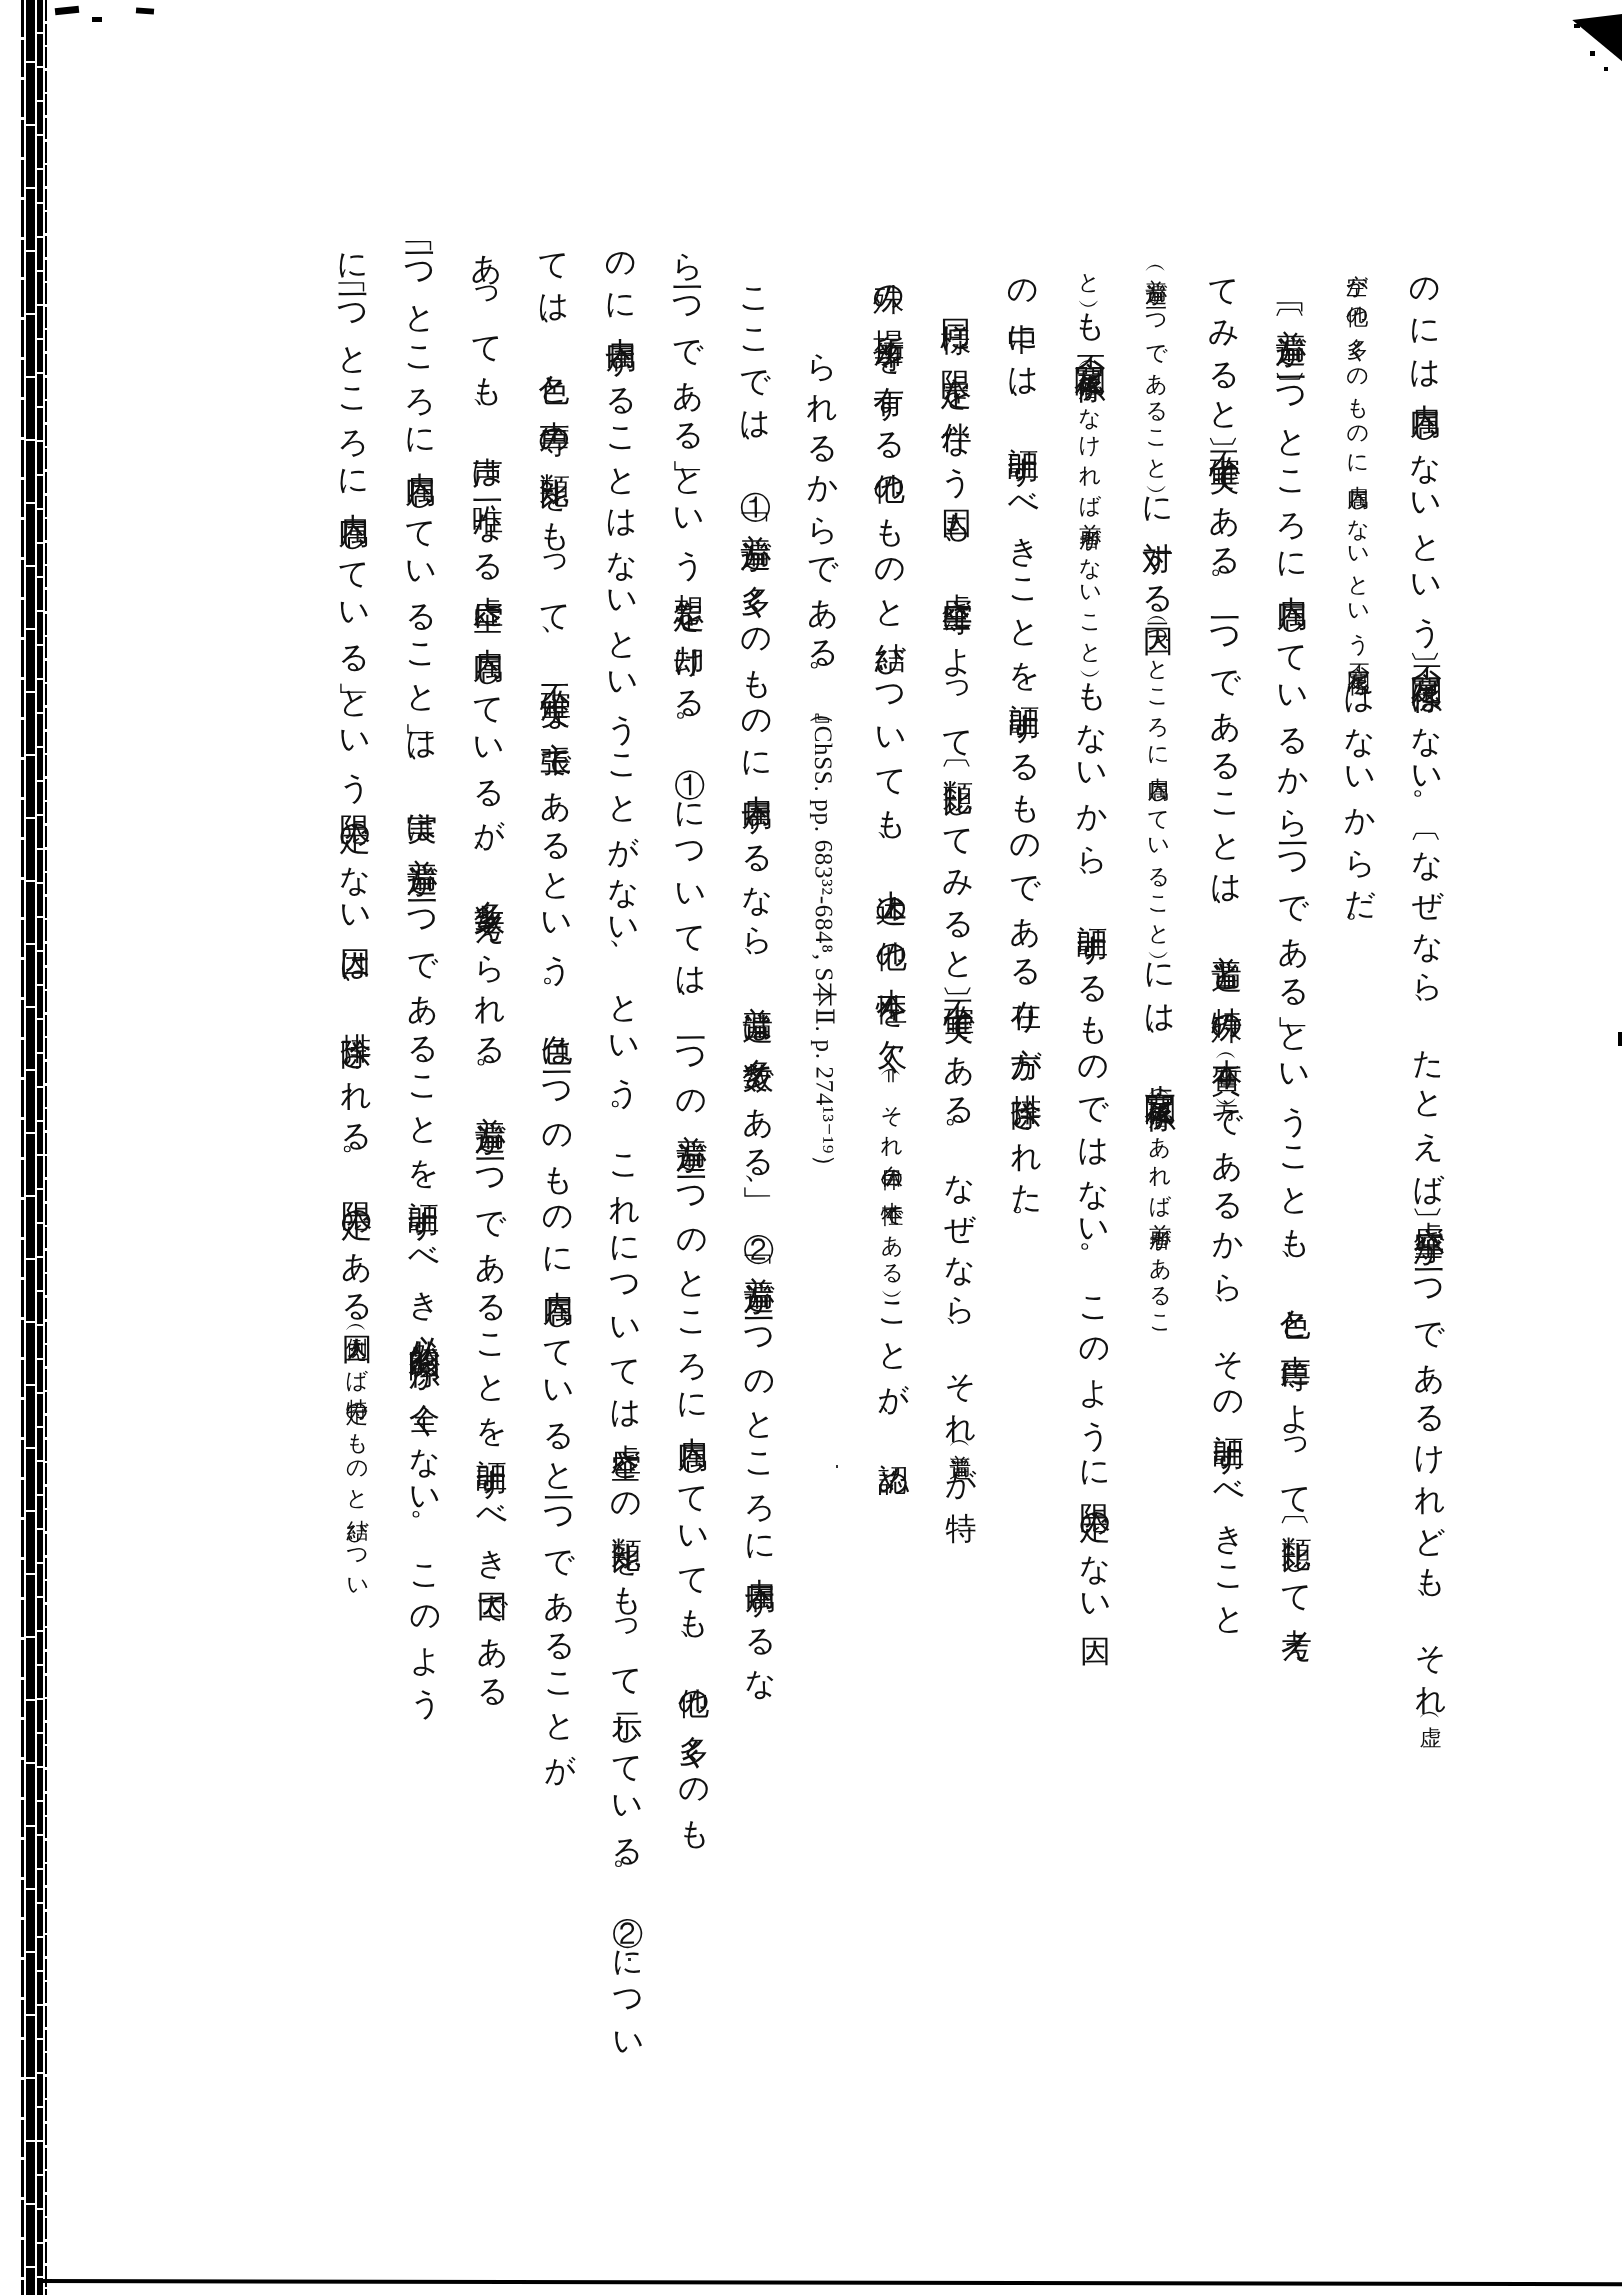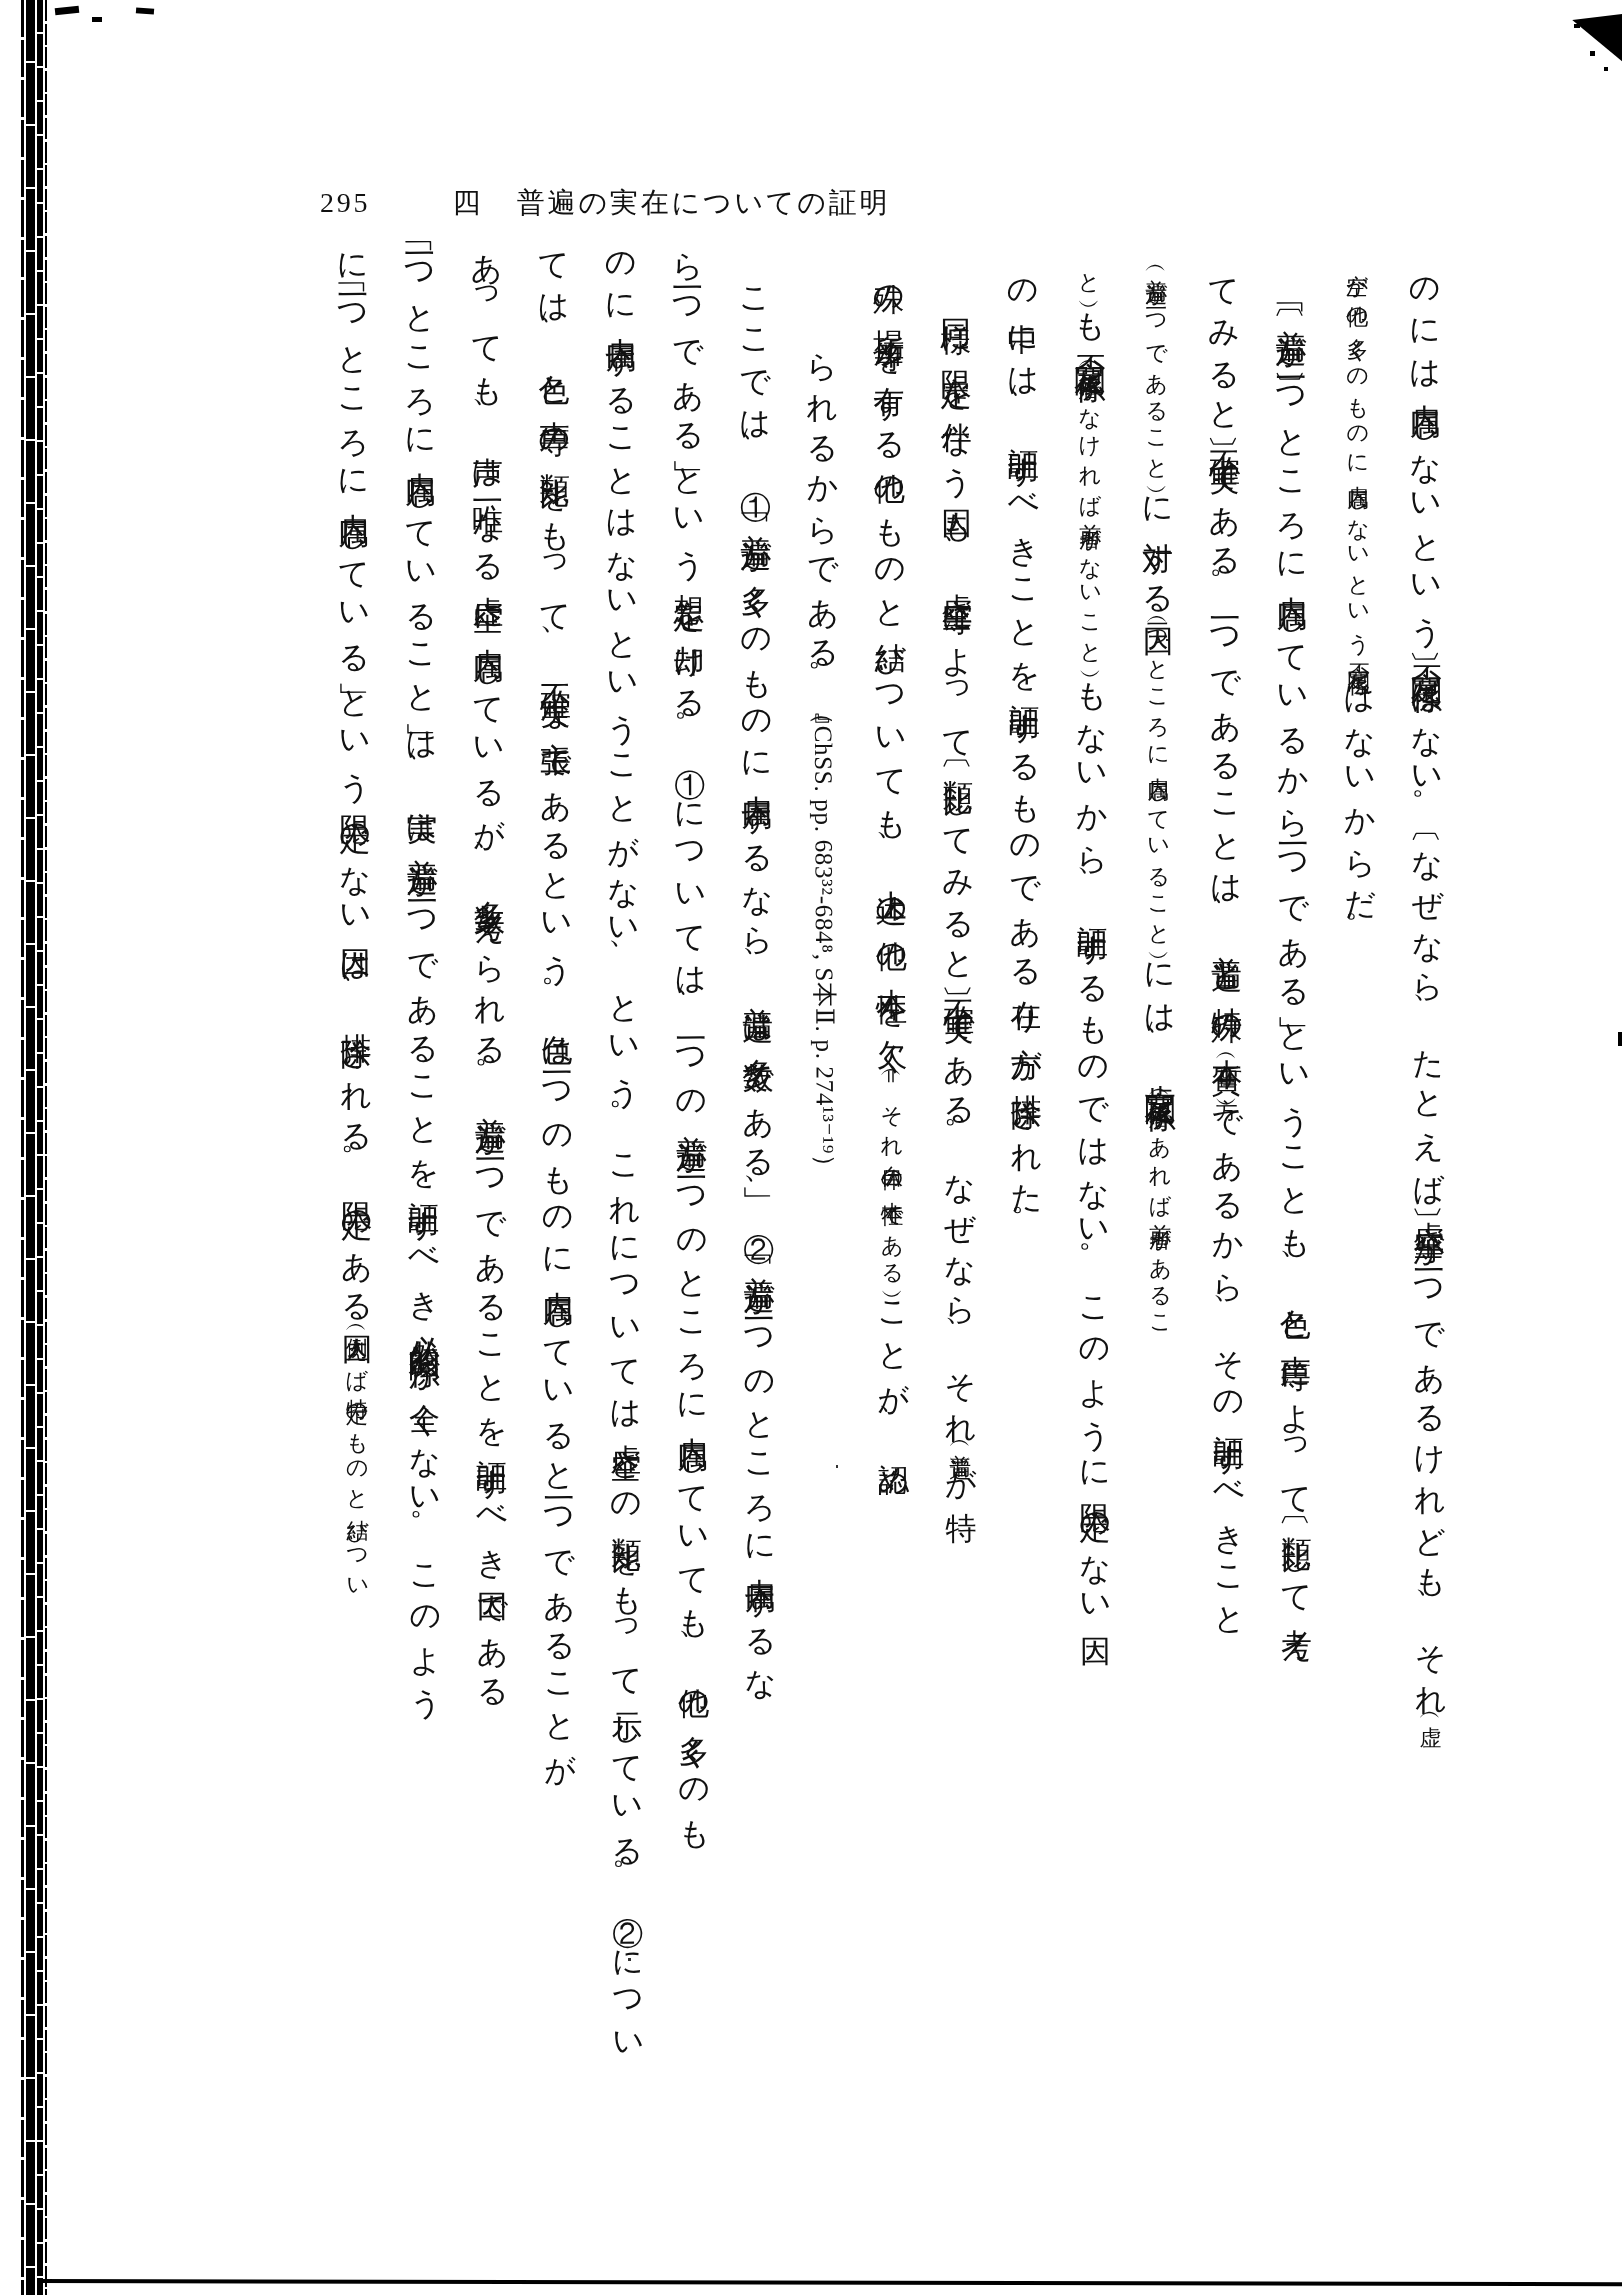--- a/index.html
+++ b/index.html
@@ -72,25 +72,20 @@
   <div class="artifact corner-speck1"></div>
   <div class="artifact corner-speck2"></div>
   <div class="artifact corner-speck3"></div>
   <div class="artifact right-tick"></div>
   <div class="artifact bottom-rule"></div>
   <div class="artifact speck-b1"></div>
   <div class="artifact speck-b2"></div>
   <div class="artifact speck-b3"></div>
   <div class="artifact speck-b4"></div>
 
-  <div class="header">
-    <span class="page-number">295</span>
-    <span class="chapter-number">四</span>
-    <span class="chapter-title">普遍の実在についての証明</span>
-  </div>
 
   <div class="text-body">
       <div class="col" style="padding-top: 29px;"><span class="n">のには内属しないという〕否定関係はない。〔なぜなら、たとえば〕虚空等が一つであるけれども、それ</span><span class="s">（虚</span></div>
       <div class="col" style="padding-top: 29px;"><span class="s">空が他の多くのものに内属しないという否定関係）</span><span class="n">はないからだ。</span></div>
       <div class="col" style="padding-top: 65px;"><span class="n">「〔普遍が〕一つところに内属しているから一つである」ということも、色と声等によって〔類比して考え</span></div>
       <div class="col" style="padding-top: 29px;"><span class="n">てみると〕不確実である。一つであることは、普遍と特殊の本質</span><span class="s">（在り方）</span><span class="n">であるから、その証明すべきこと</span></div>
       <div class="col" style="padding-top: 29px;"><span class="s">（普遍が一つであること）</span><span class="n">に対する因</span><span class="s">（一つところに内属していること）</span><span class="n">には、肯定関係</span><span class="s">（後者があれば前者があるこ</span></div>
       <div class="col" style="padding-top: 29px;"><span class="s">と）</span><span class="n">も否定関係</span><span class="s">（後者がなければ前者がないこと）</span><span class="n">もないから、証明するものではない。このように限定のない因</span></div>
       <div class="col" style="padding-top: 29px;"><span class="n">の中には、証明すべきことを証明するものである在り方が排除された。</span></div>
       <div class="col" style="padding-top: 65px;"><span class="n">同様に限定を伴なう因も、虚空等によって〔類比してみると〕不確実である。なぜなら、それ</span><span class="s">（普遍）</span><span class="n">が特</span></div>

